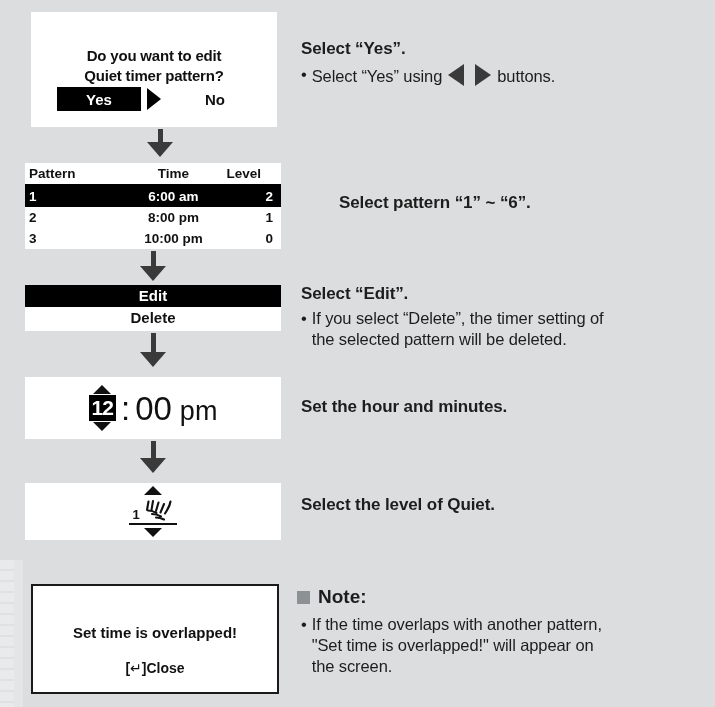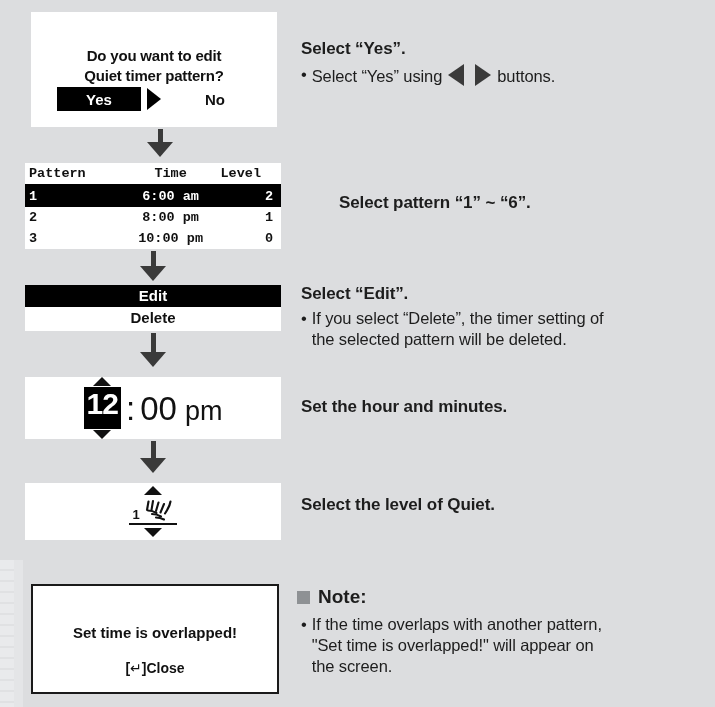--- a/index.html
+++ b/index.html
@@ -120,21 +120,20 @@
     width: 100%;
     border-collapse: collapse;
     font-size: 13.5px;
     font-weight: bold;
     color: #111;
   }
   .tbl th, .tbl td {
     padding: 0;
     height: 21px;
     line-height: 21px;
-    font-family: Liberation Mono, monospace;
   }
   .tbl thead th {
     border-bottom: 2px solid #000;
     font-size: 13.5px;
   }
   .tbl .c-pattern { text-align: left;  padding-left: 4px; width: 38%; }
   .tbl .c-time    { text-align: center; width: 40%; }
   .tbl .c-level   { text-align: right; padding-right: 8px; width: 22%; }
   .tbl tr.selected td {
     background: #000;
@@ -167,24 +166,24 @@
   }
   .hour-group {
     display: flex;
     flex-direction: column;
     align-items: center;
     margin-right: 2px;
   }
   .hour-box {
     background: #000;
     color: #fff;
-    font-size: 30px;
+    font-size: 21px;
     font-weight: bold;
     line-height: 1;
-    padding: 2px 3px 10px 3px;
+    padding: 2px 3px 3px 3px;
     letter-spacing: -1px;
     text-align: center;
   }
   .caret-up {
     width: 0; height: 0;
     border-left: 9px solid transparent;
     border-right: 9px solid transparent;
     border-bottom: 9px solid #111;
     margin-bottom: 1px;
   }

